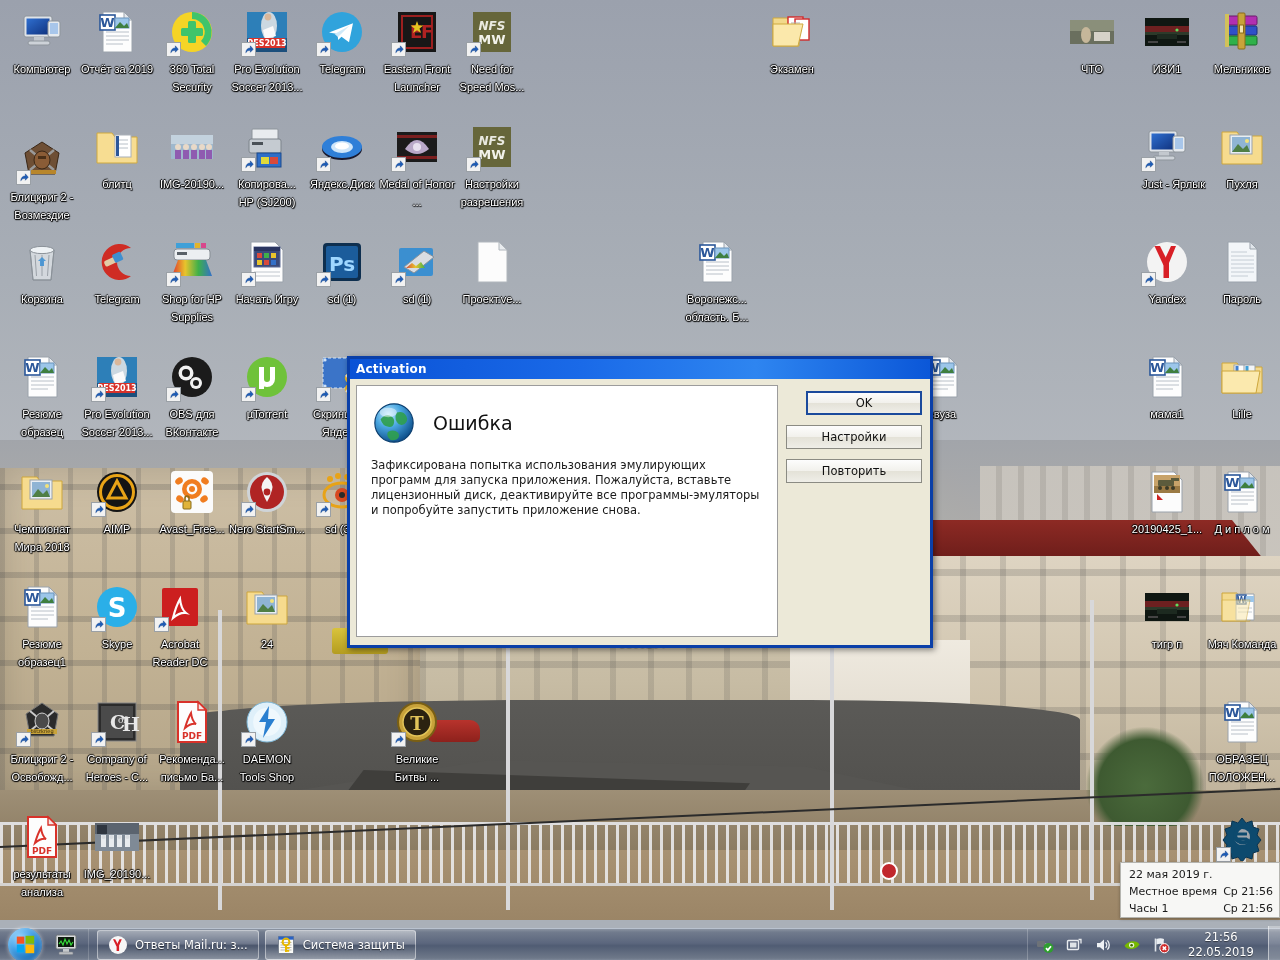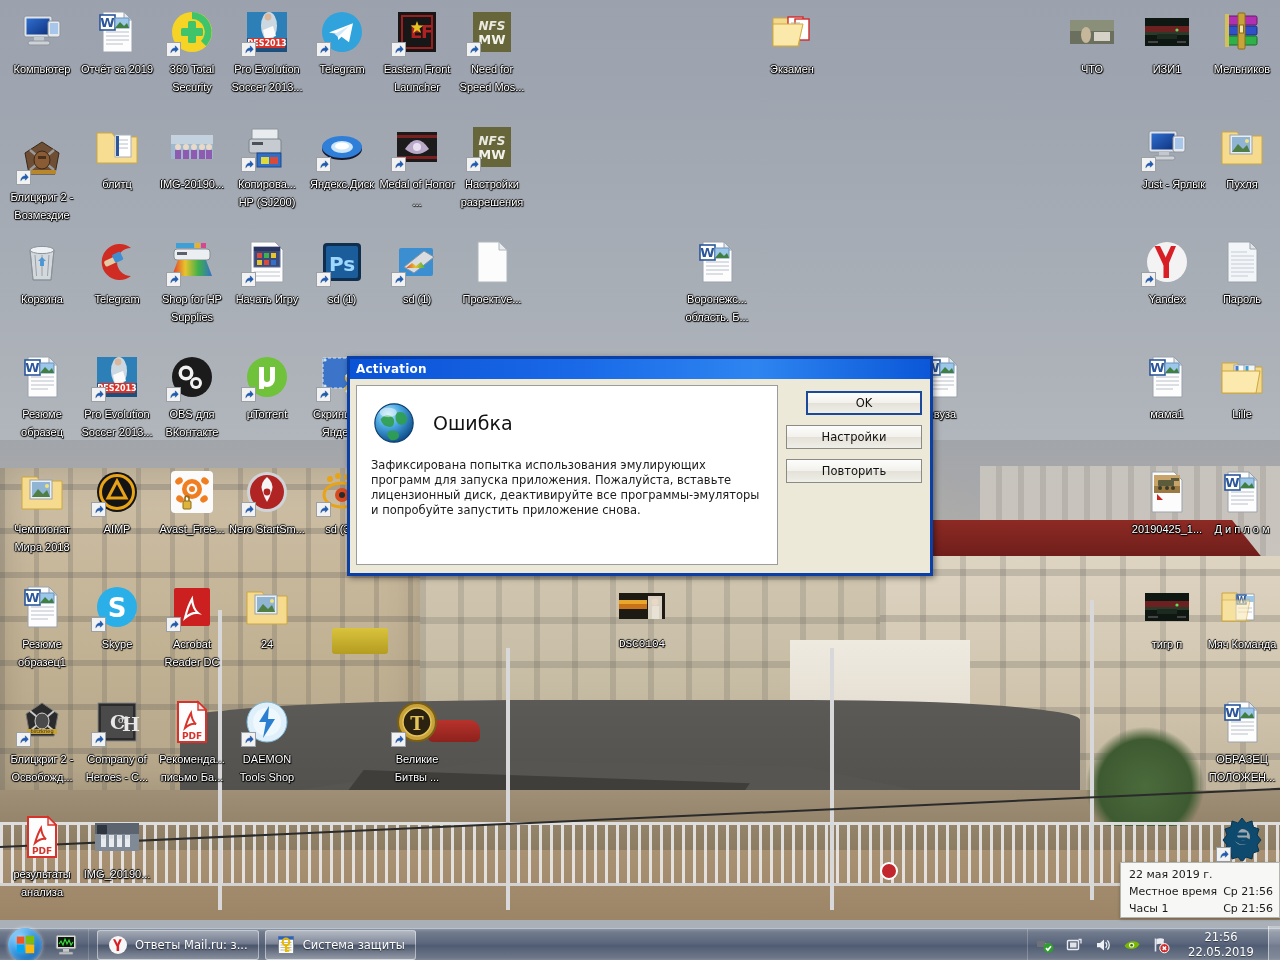--- a/index.html
+++ b/index.html
@@ -166,21 +166,21 @@
     background:#f2f2f2; border:1px solid #9aa0a6;
     display:flex; align-items:center; justify-content:center;
     font-size:11px; color:#1c4f9c; line-height:1;
   }
   .shortcut-arrow svg { width:11px; height:11px; display:block; }
 
   
   #dialog {
     position: absolute;
     left: 347px; top: 356px;
-    width: 586px; height: 220px;
+    width: 586px; height: 292px;
     background: #ece9d8;
     border: 3px solid #0a3fa8;
     box-shadow: 2px 2px 6px rgba(0,0,0,.45);
     display:flex; flex-direction:column;
   }
   #dialog-titlebar {
     height: 20px;
     background: linear-gradient(90deg,#0a52d6 0%, #1a6ae8 40%, #2e85f0 70%, #0b57d8 100%);
     display:flex; align-items:center;
     padding-left: 6px;
@@ -874,21 +874,21 @@
             <path d="M22 20 l5 -6 l4 4 l3 -3 l2 5z" fill="#3f7f3f"></path>
           </svg></span><span class="label">Резюме образец1</span></div>
       <div class="icon" style="left: 79px; top: 583px;"><span class="glyph"><svg viewBox="0 0 48 48" width="48" height="48">
             <circle cx="24" cy="24" r="20" fill="#2aafe8"></circle>
             <text x="24" y="34" font-family="DejaVu Sans" font-size="26" font-weight="bold" fill="#fff" text-anchor="middle">S</text>
           </svg><span class="shortcut-arrow">
             <svg viewBox="0 0 12 12">
               <path d="M3 9.5 q0.4 -5 5 -5.2 l0 -2.3 l3.2 3.6 l-3.2 3.4 l0 -2.2 q-3.4 0 -5 2.7z" fill="#1c5cb8" stroke="#0f3f86" stroke-width=".5"></path>
             </svg>
           </span></span><span class="label">Skype</span></div>
-      <div class="icon" style="left: 154px; top: 583px;"><span class="glyph"><svg viewBox="0 0 48 48" width="48" height="48">
+      <div class="icon" style="left: 142px; top: 583px;"><span class="glyph"><svg viewBox="0 0 48 48" width="48" height="48">
             <rect x="6" y="5" width="36" height="38" rx="2" fill="#cc1f1f"></rect>
             <path d="M17 35 q3 -12 7 -19 q1 10 6 14 q-6 -1 -13 5z" fill="none" stroke="#fdfdfd" stroke-width="2.2"></path>
           </svg><span class="shortcut-arrow">
             <svg viewBox="0 0 12 12">
               <path d="M3 9.5 q0.4 -5 5 -5.2 l0 -2.3 l3.2 3.6 l-3.2 3.4 l0 -2.2 q-3.4 0 -5 2.7z" fill="#1c5cb8" stroke="#0f3f86" stroke-width=".5"></path>
             </svg>
           </span></span><span class="label">Acrobat Reader DC</span></div>
       <div class="icon" style="left: 229px; top: 583px;"><span class="glyph"><svg viewBox="0 0 48 48" width="48" height="48">
             <path d="M4 9 h15 l3 4 h22 v28 h-40z" fill="#f6db8e" stroke="#cda63c"></path>
             <rect x="12" y="12" width="22" height="19" fill="#e9eef3" stroke="#9aa2aa"></rect>

